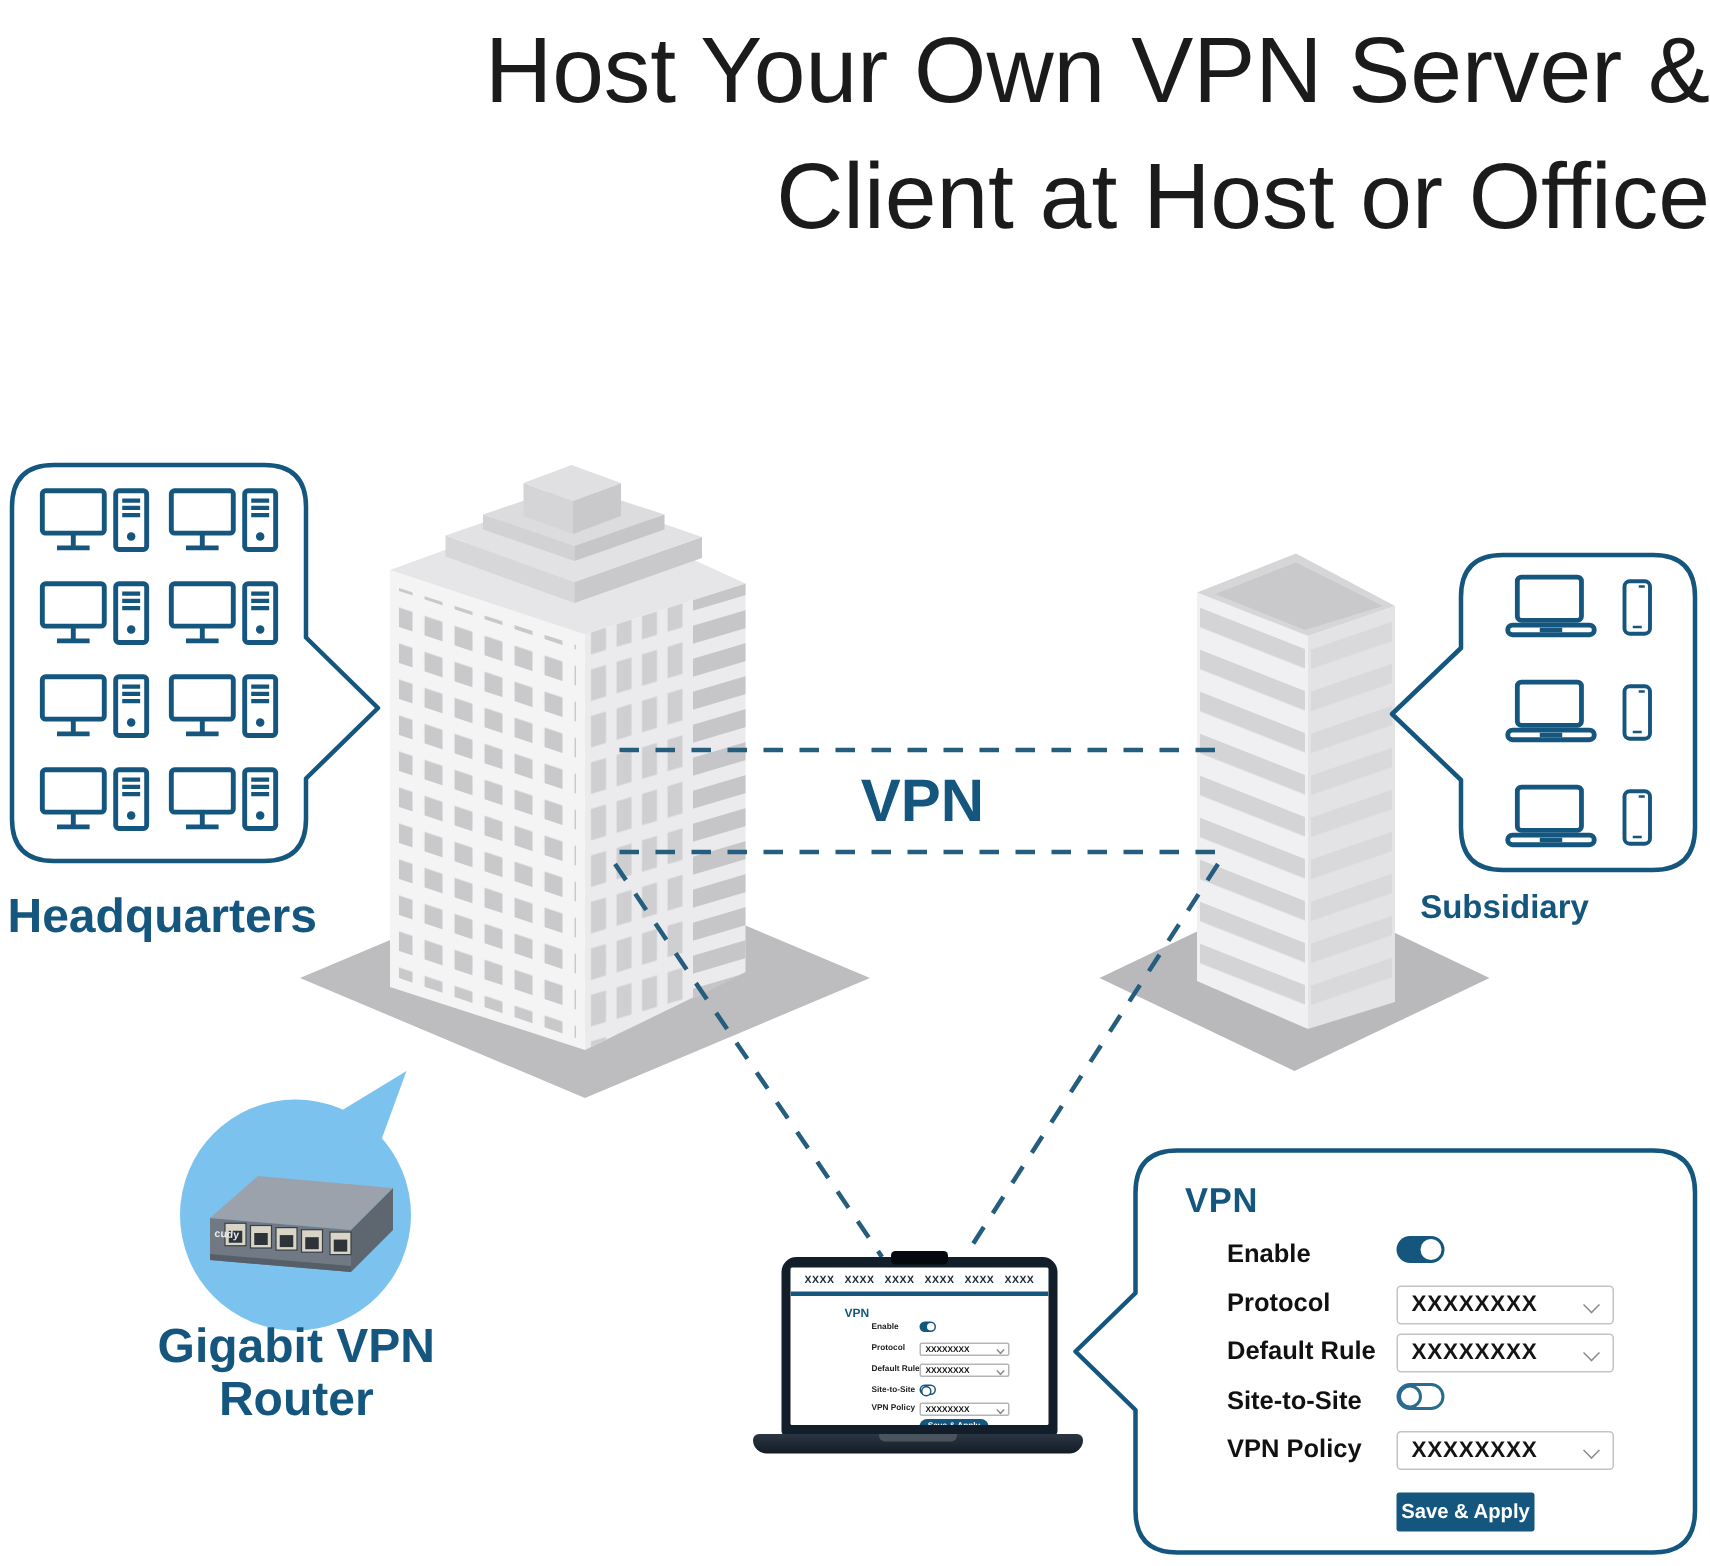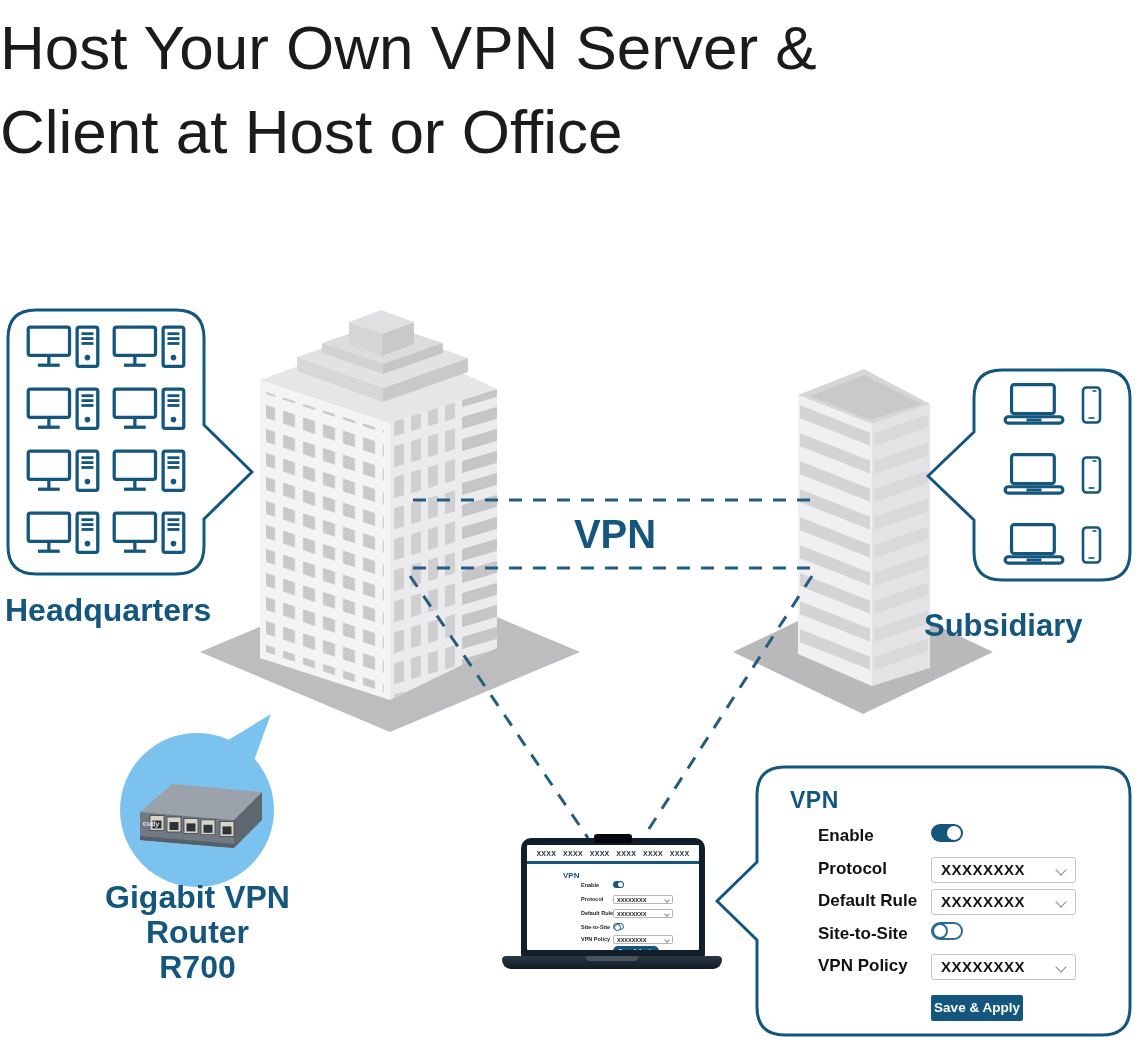--- a/index.html
+++ b/index.html
@@ -2,21 +2,21 @@
 <html><head>
 <meta charset="utf-8">
 <style>
   html,body{margin:0;padding:0;background:#fff;}
   #canvas{position:relative;width:1140px;height:1044px;background:#fff;overflow:hidden;
           font-family:"Liberation Sans",sans-serif;}
   .abs{position:absolute;}
   svg{display:block;}
 
   
-  #title{left:0;top:6px;width:1140px;text-align:left;color:#1b1b1b;
+  #title{left:0;top:6px;width:1140px;text-align:right;color:#1b1b1b;
          font-size:62px;line-height:84px;font-weight:400;letter-spacing:0px;}
 
   
   .callout-label{font-weight:700;color:#14567e;text-align:center;}
 
   
   #hq-grid{left:8px;top:310px;width:196px;height:264px;box-sizing:border-box;
            padding:15px 12px;display:grid;grid-template-columns:1fr 1fr;row-gap:12px;justify-items:center;align-items:center;}
   #sub-grid{left:974px;top:370px;width:156px;height:210px;box-sizing:border-box;
             padding:12px 0;display:flex;flex-direction:column;justify-content:space-between;align-items:center;}
@@ -294,28 +294,27 @@
           <rect x="2" y="32" width="54" height="6" rx="3"></rect>
           <rect x="22" y="33.6" width="14" height="2.8" fill="#14567e" stroke="none"></rect>
       </svg>
       <svg width="21" height="38" viewBox="0 0 20 38" fill="none" stroke="#14567e" stroke-width="2.6">
         <rect x="1.5" y="1.5" width="17" height="35" rx="3.5"></rect>
           <line x1="11" y1="5" x2="15" y2="5" stroke-width="1.6"></line>
           <line x1="7" y1="32" x2="13" y2="32" stroke-width="1.6"></line>
       </svg>
     </div>
   </div>
-  <div class="abs callout-label" style="left:924px;top:592px;width:158px;font-size:31px;margin-top:16px;">Subsidiary</div>
+  <div class="abs callout-label" style="left:924px;top:592px;width:158px;font-size:22px;">Subsidiary</div>
 
   <div id="vpn-link" class="abs">VPN</div>
 
   <span id="router-brand" class="abs">cudy</span>
   <div id="router-label" class="abs callout-label">
     <div>Gigabit VPN Router</div>
-    <div>R700</div>
   </div>
 
   <div id="laptop-bezel" class="abs"></div>
   <div id="laptop-notch" class="abs"></div>
   <div id="laptop-screen" class="abs">
     <div class="mini-nav">
       <span>XXXX</span>
       <span>XXXX</span>
       <span>XXXX</span>
       <span>XXXX</span>

